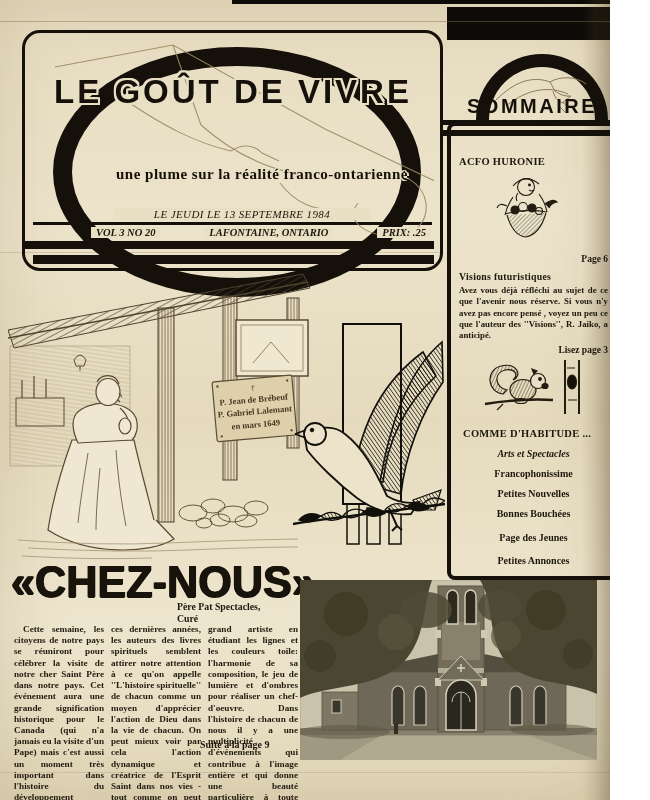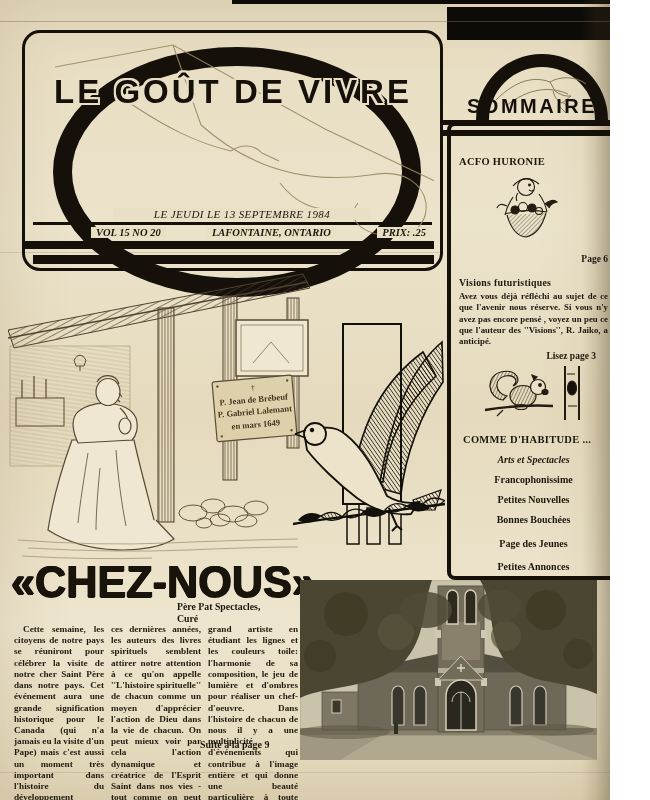--- a/index.html
+++ b/index.html
@@ -89,23 +89,24 @@
         <path d="M30,34 L148,12 L300,96 L418,152"></path>
         <path d="M148,12 L176,92"></path>
         <path d="M176,92 C230,140 290,150 345,142"></path>
         <path d="M345,142 C380,135 398,152 401,170 C403,192 386,206 362,203 C332,199 322,184 333,170"></path>
         <path d="M90,60 C140,95 172,110 206,118"></path>
         <path d="M206,118 C216,111 229,111 237,120 L254,128"></path>
         <path d="M255,150 C270,170 290,178 310,176"></path>
       </g>
     </svg>
     <div class="mast-title">LE GOÛT DE VIVRE</div>
+    <div class="mast-sub">une plume sur la réalité franco-ontarienne</div>
     <div class="mast-date">LE JEUDI LE 13 SEPTEMBRE 1984</div>
     <div class="mast-vol">
-      <span style="margin-left:62px;">VOL 15   NO 20</span>
+      <span style="margin-left:62px;">VOL 3   NO 20</span>
       <span>LAFONTAINE, ONTARIO</span>
       <span>PRIX: .25</span>
     </div>
   </div>
 
   <svg class="abs" style="left:458px;top:44px;" width="168" height="76">
     <path d="M18,76 A66,66 0 0 1 150,76 L137,76 A53,53 0 0 0 31,76 Z" fill="#15110a"></path>
     <g fill="none" stroke="#8a7a58" stroke-width="1">
       <path d="M38,56 C58,36 76,32 92,38"></path>
       <path d="M48,62 C70,44 92,42 110,50"></path>
@@ -140,23 +141,23 @@
           <circle cx="22" cy="40" r="4" fill="#231c10"></circle>
           <circle cx="30" cy="37" r="4.5"></circle>
           <circle cx="39" cy="38" r="4" fill="#231c10"></circle>
           <circle cx="46" cy="41" r="3.5"></circle>
           <path d="M52,34 q8,-6 12,-2 q-6,1 -8,6" fill="#231c10"></path>
           <path d="M14,36 q-8,-4 -10,2"></path>
         </g>
       </svg>
       <div class="som-ref" style="flex:1;margin-top:10px;">Page 6</div>
     </div>
-    <div class="som-title" style="margin-top:13px;font-size:9.8px;">Visions futuristiques</div>
+    <div class="som-title" style="margin-top:7px;font-size:9.8px;">Visions futuristiques</div>
     <div class="som-body">Avez vous déjà réfléchi au sujet de ce que l'avenir nous réserve. Si vous n'y avez pas encore pensé , voyez un peu ce que l'auteur des ''Visions'', R. Jaiko, a anticipé.</div>
-    <div class="som-ref" style="margin-top:4px;margin-right:12px;">Lisez page 3</div>
+    <div class="som-ref" style="margin-top:4px;">Lisez page 3</div>
     <div style="text-align:center;margin-top:3px;">
       <svg width="102" height="56">
         <defs>
           <pattern id="sqh" width="3" height="3" patternUnits="userSpaceOnUse" patternTransform="rotate(25)">
             <line x1="0" y1="0" x2="0" y2="3" stroke="#2a2313" stroke-width=".9"></line>
           </pattern>
         </defs>
         <g stroke="#231c10" fill="none" stroke-width="1.2">
           <path d="M82,2 V56 M96,2 V56" stroke-width="2"></path>
           <ellipse cx="89" cy="24" rx="4.5" ry="7" fill="#15110a"></ellipse>

